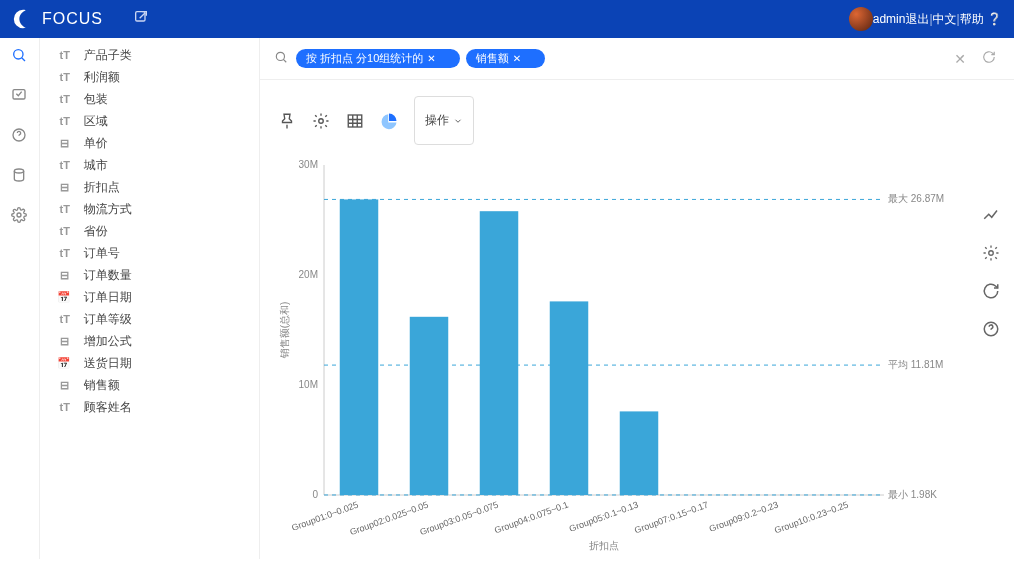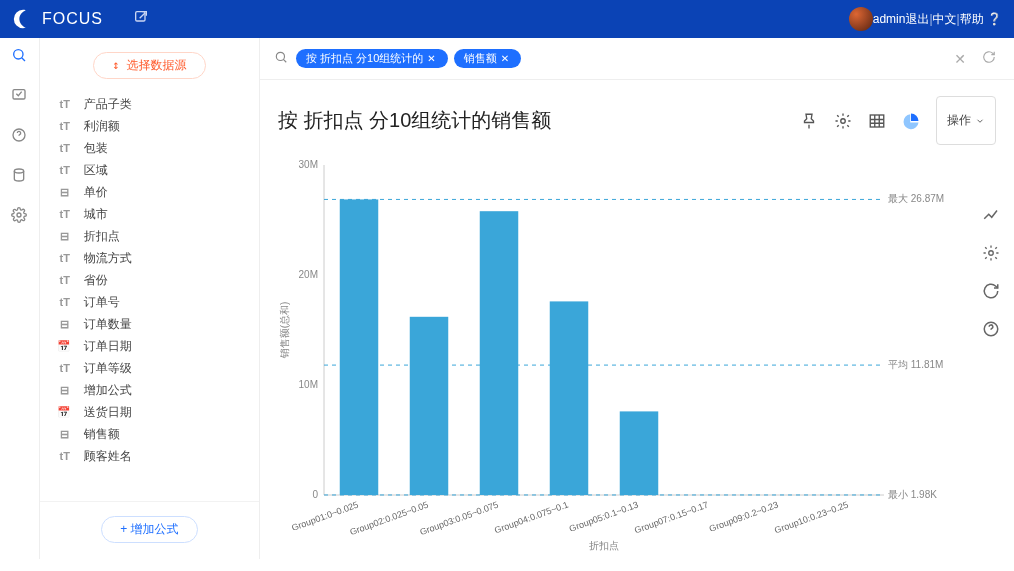--- a/index.html
+++ b/index.html
@@ -30,21 +30,21 @@
 .fields-list { padding: 6px 8px 6px 16px; overflow-y: auto; flex: 1; }
 .field-row { display: flex; align-items: center; gap: 10px; font-size: 12px; color: #444; height: 22px; }
 .field-row .ftype { width: 18px; text-align: center; color: #999; font-size: 11px; font-weight: bold; }
 .add-formula-wrap { padding: 14px 0 16px; display: flex; justify-content: center; border-top: 1px solid #f2f2f2; }
 .add-formula { color: #1e6fff; border: 1px solid #cddfff; background: #fff; font-size: 12px; padding: 4px 18px; border-radius: 14px; cursor: pointer; }
 
 .main { flex: 1; display: flex; flex-direction: column; position: relative; }
 .query-row { height: 42px; display: flex; align-items: center; padding: 0 14px; gap: 8px; border-bottom: 1px solid #eee; }
 .q-search-ico { color: #888; }
 .chips { display: flex; gap: 6px; align-items: center; }
-.chip { background: #1e6fff; color: #fff; border-radius: 10px; font-size: 11px; padding: 2px 12px 2px 10px; display: flex; align-items: center; gap: 4px; }
+.chip { background: #1e6fff; color: #fff; border-radius: 10px; font-size: 11px; padding: 2px 24px 2px 10px; display: flex; align-items: center; gap: 4px; }
 .chip .x { font-size: 10px; }
 .query-spacer { flex: 1; }
 .q-act { color: #aaa; font-size: 14px; padding: 0 4px; cursor: pointer; }
 
 .title-row { display: flex; align-items: center; padding: 16px 18px 10px; gap: 10px; }
 .chart-title { font-size: 20px; font-weight: 500; color: #222; flex: 1; }
 .title-icons { display: flex; align-items: center; gap: 16px; color: #555; }
 .title-icons .picon { cursor: pointer; display: flex; }
 .picon.pie { color: #1e6fff; }
 .ops-btn { border: 1px solid #ddd; border-radius: 4px; font-size: 12px; padding: 15px 10px; color: #444; background: #fff; display: flex; align-items: center; gap: 4px; cursor: pointer; }
@@ -118,23 +118,20 @@
       </div>
     <div class="rail-item">
         <svg width="16" height="16" viewBox="0 0 24 24" fill="none" stroke="currentColor" stroke-width="2">
           <circle cx="12" cy="12" r="3"></circle>
           <path d="M19.4 15a1.7 1.7 0 0 0 .3 1.8l.1.1a2 2 0 1 1-2.8 2.8l-.1-.1a1.7 1.7 0 0 0-1.8-.3 1.7 1.7 0 0 0-1 1.5V21a2 2 0 0 1-4 0v-.1a1.7 1.7 0 0 0-1-1.5 1.7 1.7 0 0 0-1.8.3l-.1.1a2 2 0 1 1-2.8-2.8l.1-.1a1.7 1.7 0 0 0 .3-1.8 1.7 1.7 0 0 0-1.5-1H3a2 2 0 0 1 0-4h.1a1.7 1.7 0 0 0 1.5-1 1.7 1.7 0 0 0-.3-1.8l-.1-.1a2 2 0 1 1 2.8-2.8l.1.1a1.7 1.7 0 0 0 1.8.3h0a1.7 1.7 0 0 0 1-1.5V3a2 2 0 0 1 4 0v.1a1.7 1.7 0 0 0 1 1.5h0a1.7 1.7 0 0 0 1.8-.3l.1-.1a2 2 0 1 1 2.8 2.8l-.1.1a1.7 1.7 0 0 0-.3 1.8v0a1.7 1.7 0 0 0 1.5 1H21a2 2 0 0 1 0 4h-.1a1.7 1.7 0 0 0-1.5 1z"></path>
         </svg>
       </div>
   </div>
 
   <div class="fields-panel">
-    <div class="ds-btn-wrap">
-      <button class="ds-btn"><span style="font-family:monospace">↕ </span><span>选择数据源</span></button>
-    </div>
     <div class="fields-list" id="fields-list">
         <div class="field-row">
           <span class="ftype">tT</span>
           <span>产品子类</span>
         </div>
         <div class="field-row">
           <span class="ftype">tT</span>
           <span>利润额</span>
         </div>
         <div class="field-row">
@@ -191,23 +188,20 @@
         </div>
         <div class="field-row">
           <span class="ftype">⊟</span>
           <span>销售额</span>
         </div>
         <div class="field-row">
           <span class="ftype">tT</span>
           <span>顾客姓名</span>
         </div>
       </div>
-    <div class="add-formula-wrap">
-      <button class="add-formula">+ <span>增加公式</span></button>
-    </div>
   </div>
 
   <div class="main">
     <div class="query-row">
       <span class="q-search-ico"><svg width="14" height="14" viewBox="0 0 24 24" fill="none" stroke="currentColor" stroke-width="2">
             <circle cx="11" cy="11" r="7"></circle>
             <path d="M21 21l-5-5"></path>
           </svg></span>
       <div class="chips" id="chips">
           <span class="chip">
@@ -221,21 +215,20 @@
         </div>
       <div class="query-spacer"></div>
       <span class="q-act">✕</span>
       <span class="q-act"><svg width="14" height="14" viewBox="0 0 24 24" fill="none" stroke="currentColor" stroke-width="2">
             <path d="M21 12a9 9 0 1 1-3-6.7L21 8"></path>
             <path d="M21 3v5h-5"></path>
           </svg></span>
     </div>
 
     <div class="title-row">
-      <div class="chart-title">按 折扣点 分10组统计的销售额</div>
       <div class="title-icons">
         <span class="picon">
             <svg width="18" height="18" viewBox="0 0 24 24" fill="none" stroke="currentColor" stroke-width="1.8">
               <path d="M12 17v5M8 3h8l-1 6 3 3v2H6v-2l3-3-1-6z"></path>
             </svg>
           </span>
         <span class="picon">
             <svg width="18" height="18" viewBox="0 0 24 24" fill="none" stroke="currentColor" stroke-width="1.8">
               <circle cx="12" cy="12" r="3"></circle>
               <path d="M12 2v3M12 19v3M4.2 4.2l2.1 2.1M17.7 17.7l2.1 2.1M2 12h3M19 12h3M4.2 19.8l2.1-2.1M17.7 6.3l2.1-2.1"></path>

